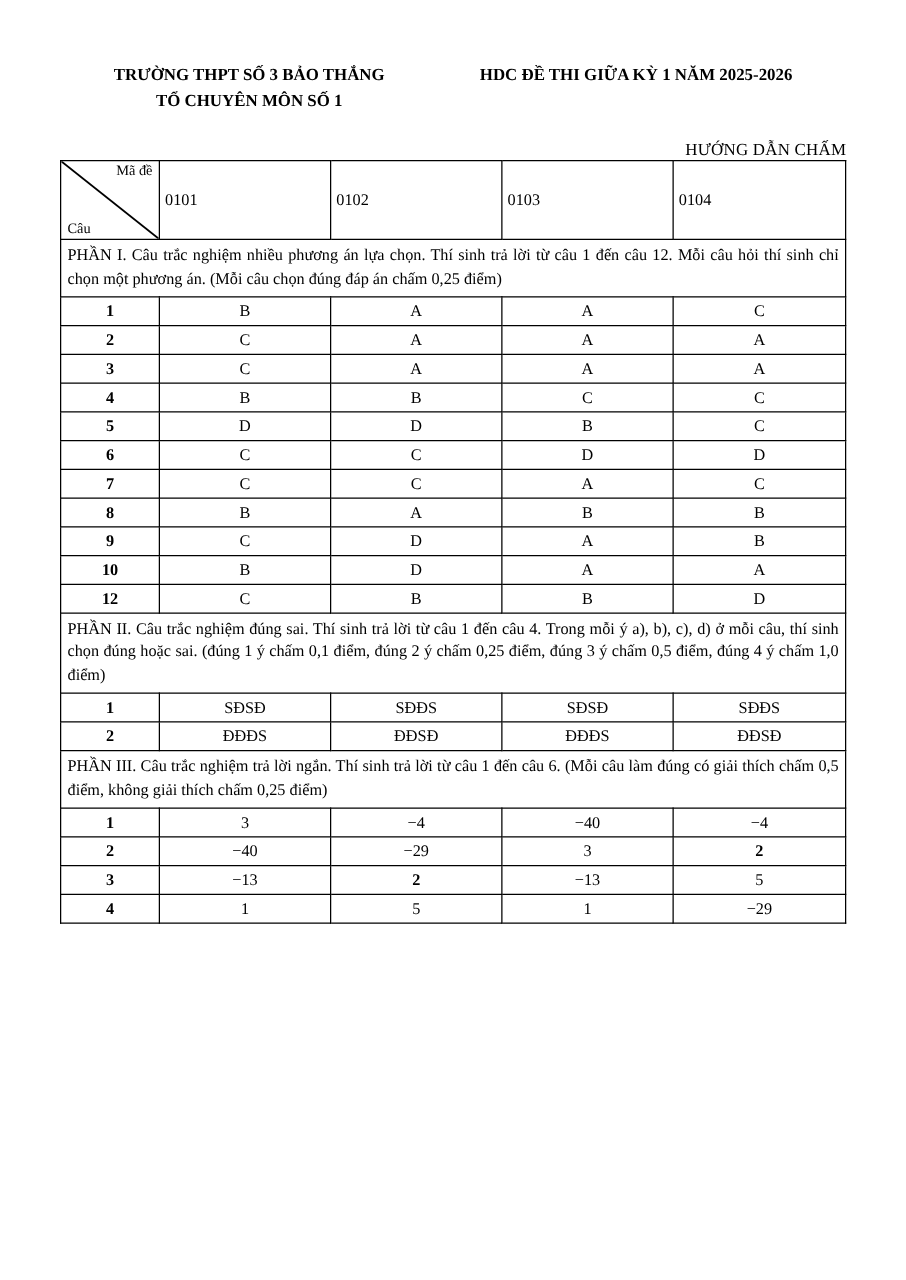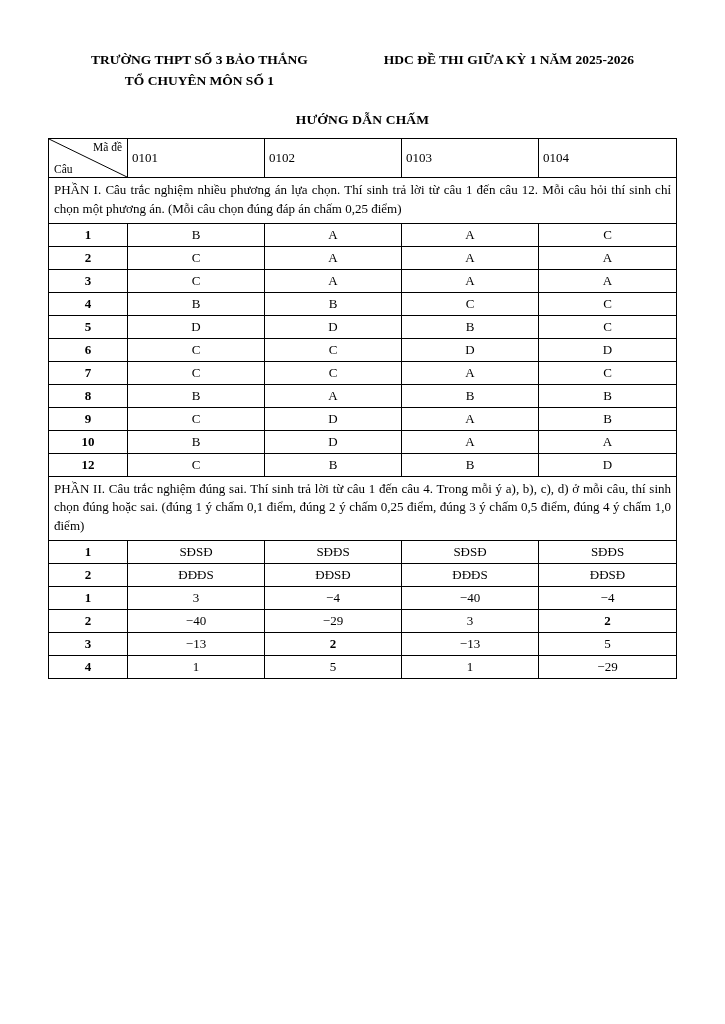--- a/index.html
+++ b/index.html
@@ -36,43 +36,42 @@
   }
   .header-col.left {
     width: 300px;
     margin-left: 4px;
   }
   .header-col.right {
     width: 330px;
     margin-right: 6px;
   }
   .doc-title {
-    text-align: center;
-    font-weight: bold;
+    text-align: right;
+    font-weight: normal;
     font-size: 13.5px;
     margin-top: 20px;
-    margin-bottom: 10px;
     letter-spacing: 0.2px;
   }
   table.main {
     border-collapse: collapse;
     width: 628px;
     table-layout: fixed;
     margin: 0 auto;
   }
   table.main td {
     border: 1px solid #000000;
     font-size: 13px;
     padding: 3px 4px;
     vertical-align: middle;
   }
   .corner-cell {
     position: relative;
     height: 38px;
-    padding: 0 !important;
+    padding: 12px !important;
     width: 79px;
   }
   .corner-cell .diag {
     position: absolute;
     left: 0; top: 0;
     width: 100%;
     height: 100%;
   }
   .corner-cell .lbl-top {
     position: absolute;
@@ -249,20 +248,25 @@
         <td class="ans">SĐĐS</td>
       </tr>
       <tr>
         <td class="num">2</td>
         <td class="ans">ĐĐĐS</td>
         <td class="ans">ĐĐSĐ</td>
         <td class="ans">ĐĐĐS</td>
         <td class="ans">ĐĐSĐ</td>
       </tr>
 
+      <tr>
+        <td class="section-cell" colspan="5">
+          <b>PHẦN III. Câu trắc nghiệm trả lời ngắn.</b><span> Thí sinh trả lời từ câu 1 đến câu 6. (Mỗi câu làm đúng có giải thích chấm 0,5 điểm, không giải thích chấm 0,25 điểm)</span>
+        </td>
+      </tr>
 
       <tr>
         <td class="num">1</td>
         <td class="ans">3</td>
         <td class="ans">−4</td>
         <td class="ans">−40</td>
         <td class="ans">−4</td>
       </tr>
       <tr>
         <td class="num">2</td>

